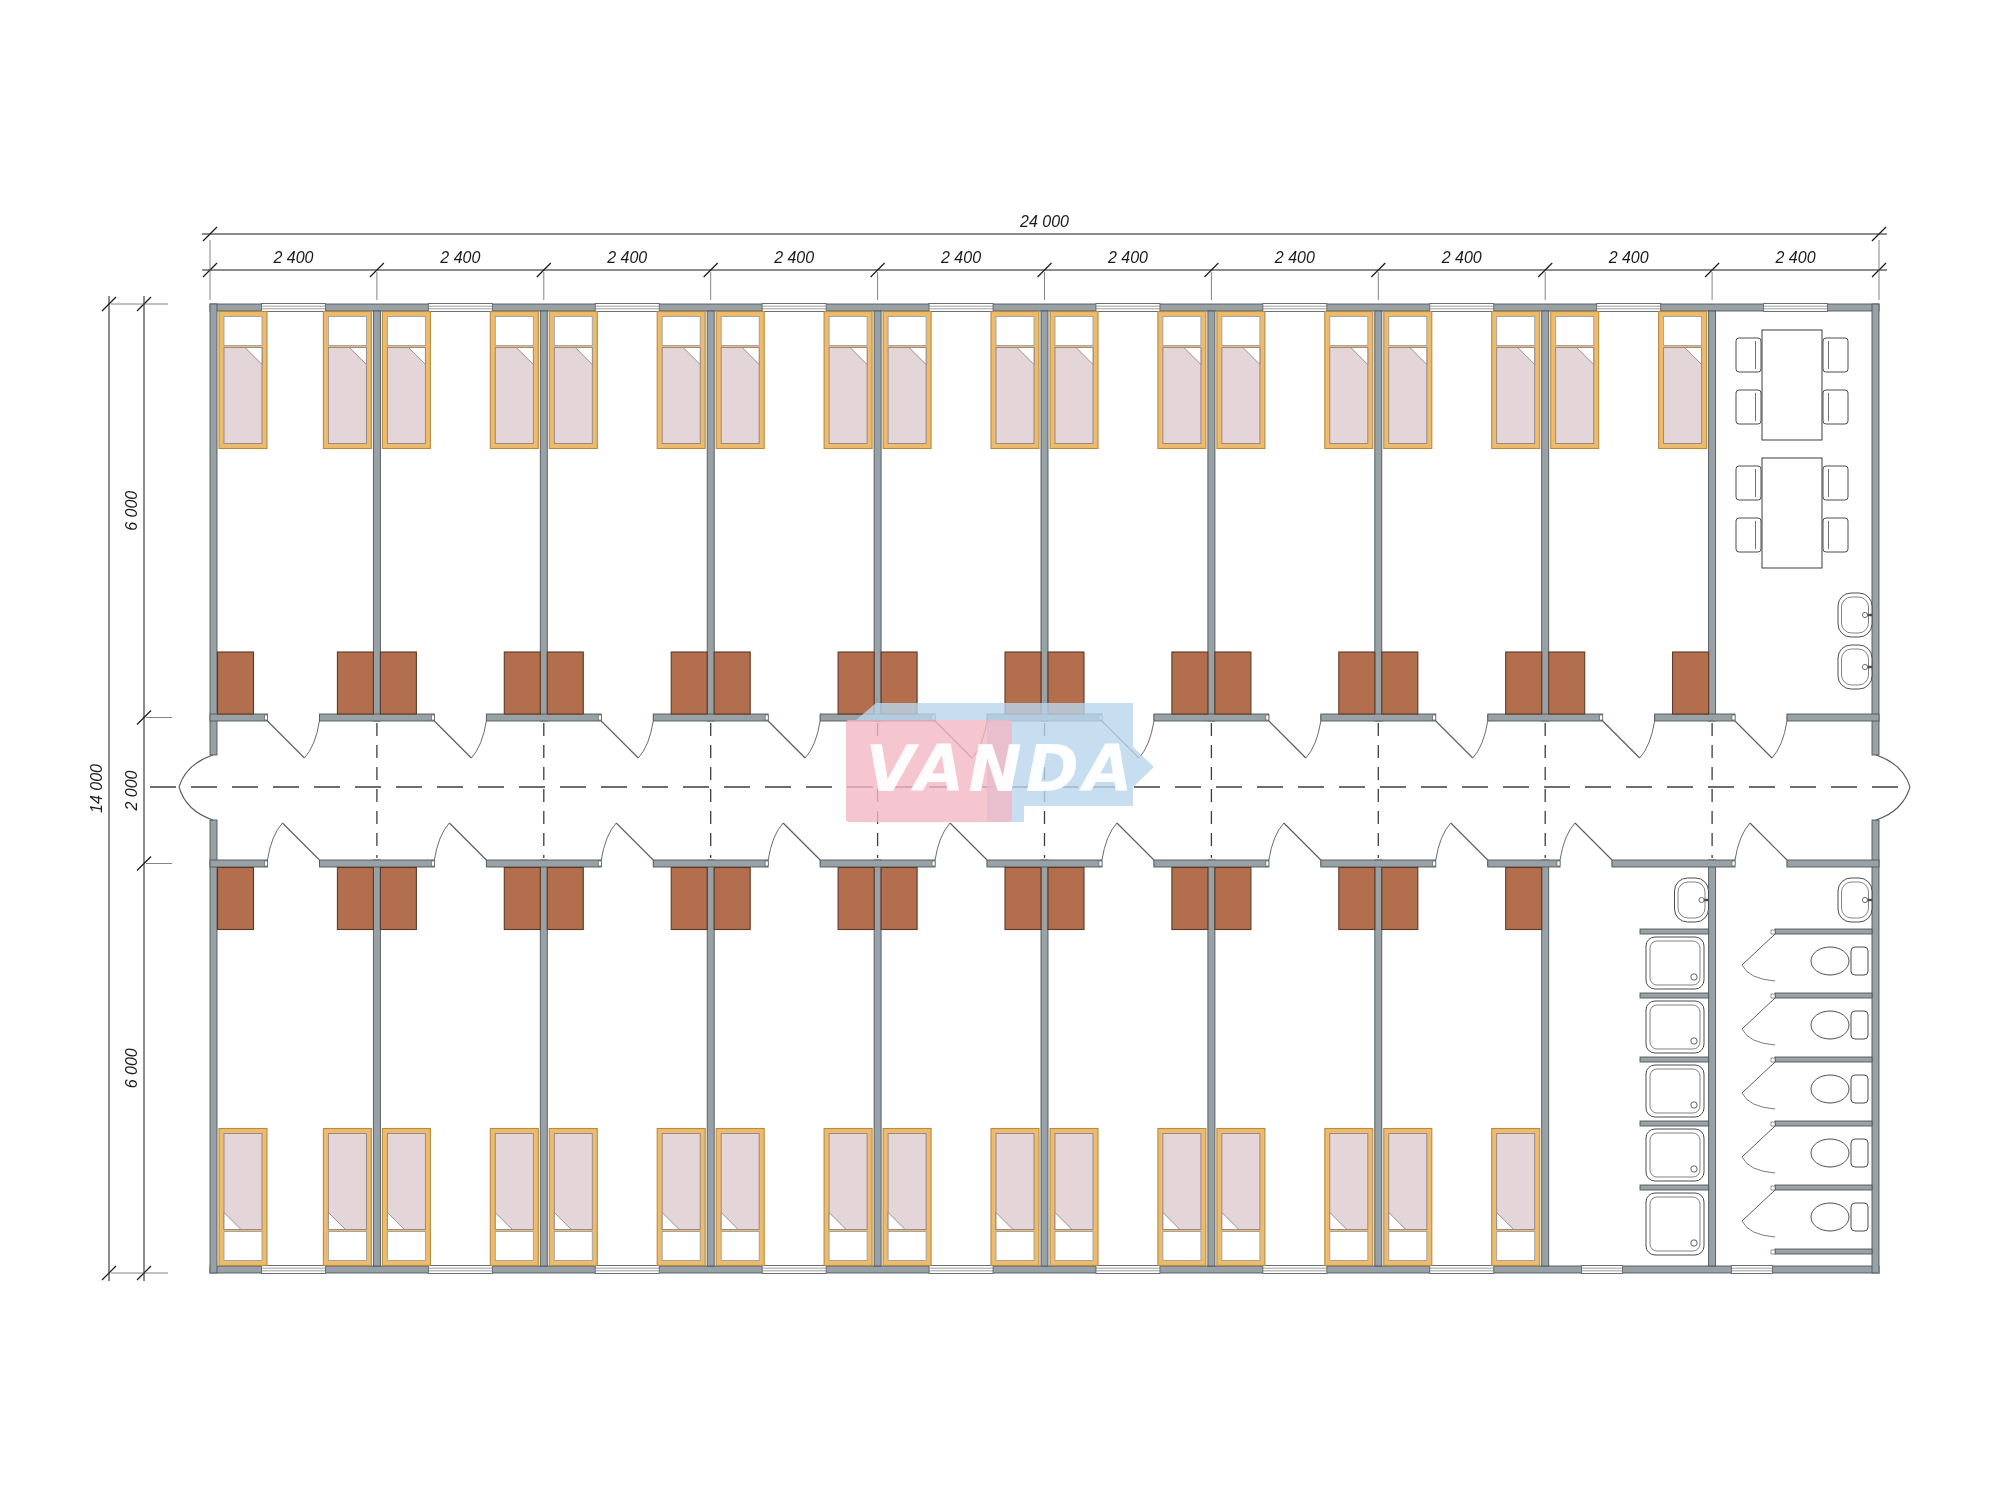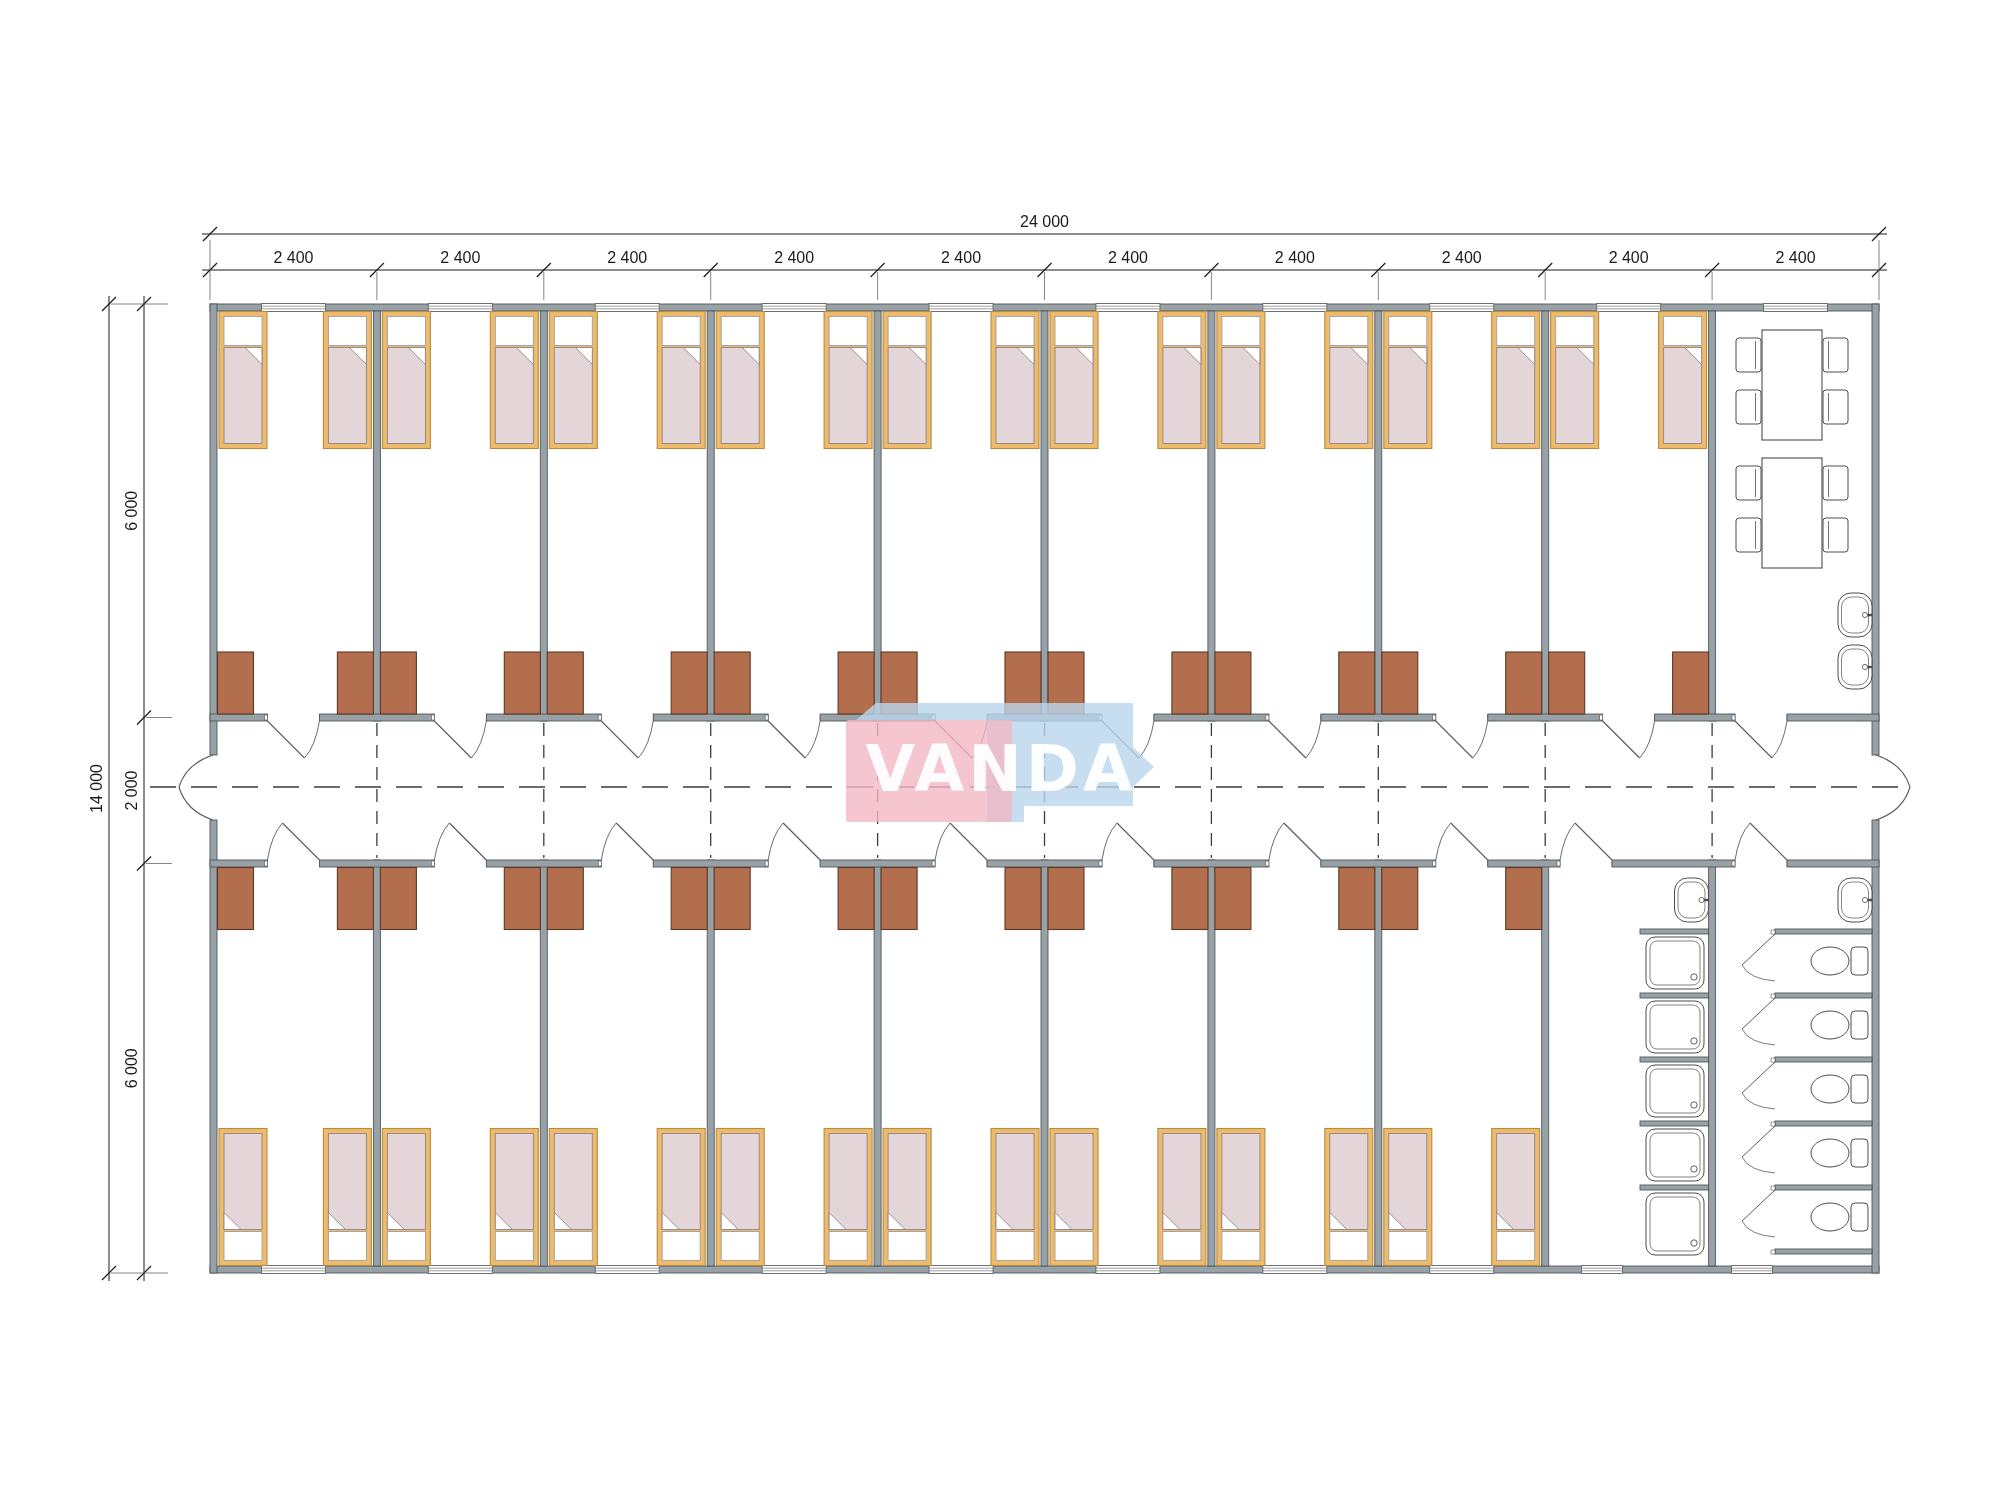--- a/index.html
+++ b/index.html
@@ -1,16 +1,16 @@
 <!DOCTYPE html>
 <html><head>
 <meta charset="utf-8">
 <style>
   html,body{margin:0;padding:0;background:#ffffff;}
-  .page{width:2000px;height:1508px;background:#fff;overflow:hidden;}
+  .page{width:2000px;height:1508px;background:#fff;overflow:hidden;font-style:italic;}
   svg text{font-family:"Liberation Sans", sans-serif;}
   .wm-text{font-family:"DejaVu Sans", sans-serif;}
 </style>
 </head>
 <body>
 
 <div class="page">
   <svg id="plan" viewBox="0 0 2000 1508" width="2000" height="1508">
       <rect x="210" y="304" width="1669" height="7" fill="#98a1a6" stroke="#4f585c" stroke-width="0.9"></rect>
       <rect x="210" y="1266" width="1669" height="7" fill="#98a1a6" stroke="#4f585c" stroke-width="0.9"></rect>

